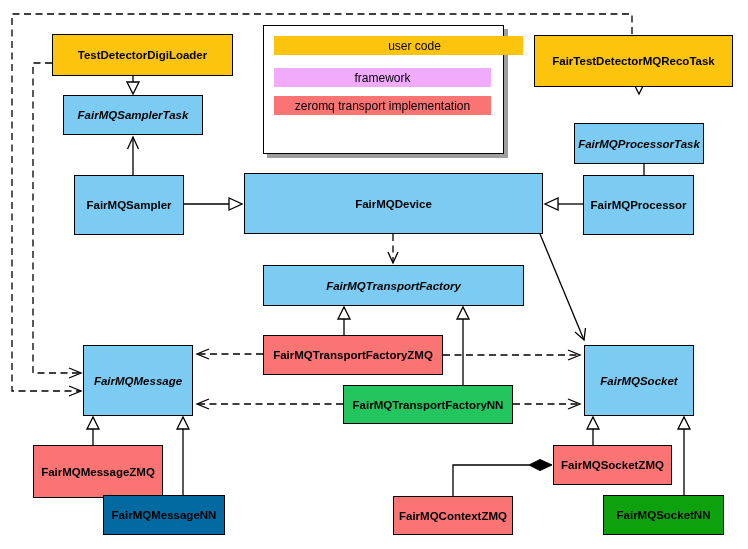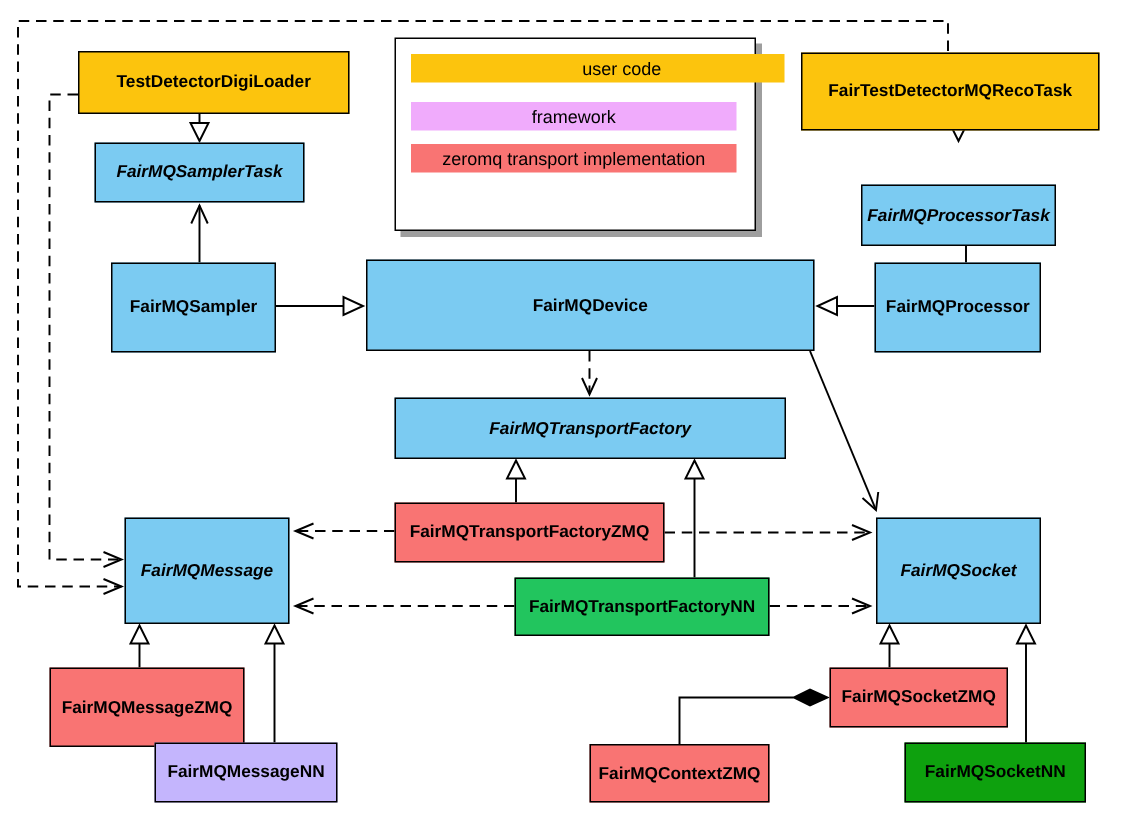--- a/index.html
+++ b/index.html
@@ -169,21 +169,21 @@
   </div>
   <div class="node abstract" style="left: 83px; top: 345px; width: 110px; height: 71px; background-color: rgb(123, 203, 242);">
     <span>FairMQMessage</span>
   </div>
   <div class="node abstract" style="left: 584px; top: 345px; width: 110px; height: 71px; background-color: rgb(123, 203, 242);">
     <span>FairMQSocket</span>
   </div>
   <div class="node" style="left: 33px; top: 445px; width: 130px; height: 53px; background-color: rgb(249, 116, 115);">
     <span>FairMQMessageZMQ</span>
   </div>
-  <div class="node" style="left: 103px; top: 495px; width: 122px; height: 40px; background-color: #c4b5fd;">
+  <div class="node" style="left: 103px; top: 495px; width: 122px; height: 40px; background-color: #0369a1;">
     <span>FairMQMessageNN</span>
   </div>
   <div class="node" style="left: 393px; top: 496px; width: 120px; height: 39px; background-color: rgb(249, 116, 115);">
     <span>FairMQContextZMQ</span>
   </div>
   <div class="node" style="left: 553px; top: 445px; width: 119px; height: 40px; background-color: rgb(249, 116, 115);">
     <span>FairMQSocketZMQ</span>
   </div>
   <div class="node" style="left: 603px; top: 495px; width: 121px; height: 40px; background-color: rgb(14, 161, 14);">
     <span>FairMQSocketNN</span>

